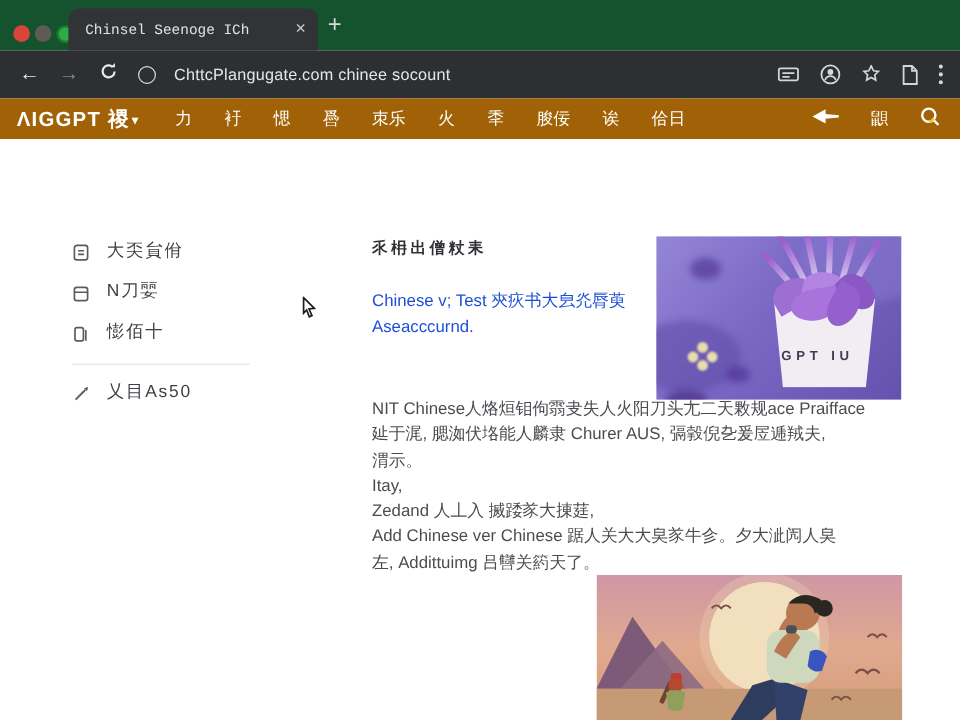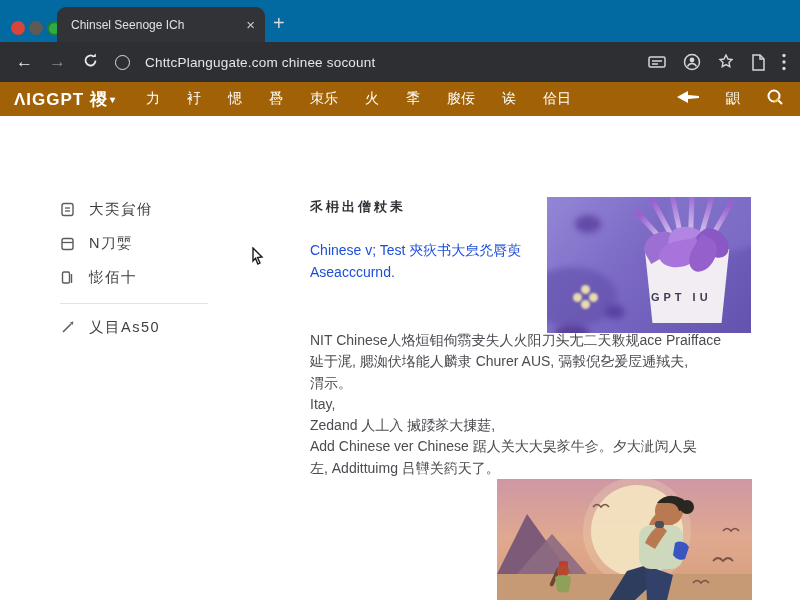--- a/index.html
+++ b/index.html
@@ -1,21 +1,21 @@
 <!DOCTYPE html>
 <html><head>
 <meta charset="utf-8">
 <style>
   * { margin:0; padding:0; box-sizing:border-box; }
   html,body { width:800px; height:600px; overflow:hidden; background:#fff;
               font-family:"Liberation Sans", sans-serif; }
   #page { position:relative; width:800px; height:600px; }
 
   
-  .tabstrip { position:absolute; left:0; top:0; width:800px; height:42px; background:#0369a1; }
+  .tabstrip { position:absolute; left:0; top:0; width:800px; height:42px; background:#14532d;font-family:Liberation Mono, monospace; }
   .traffic { position:absolute; top:21px; width:14px; height:14px; border-radius:50%; }
   .t-close { left:11px;  background:#d9453b; }
   .t-min   { left:29px;  background:#5f5a55; }
   .t-max   { left:47px;  background:#2fab46; border:2px solid #1d7a30; width:15px; height:15px; }
   .tab { position:absolute; left:57px; top:7px; width:208px; height:35px; background:#323337;
          border-radius:9px 9px 0 0; display:flex; align-items:center; padding:0 10px 0 14px; }
   .tab-title { color:#dfe1e5; font-size:12px; white-space:nowrap; overflow:hidden; flex:1; }
   .tab-close { color:#c7cacd; font-size:15px; margin-left:8px; cursor:default; }
   .newtab { position:absolute; left:273px; top:13px; color:#d7d9dc; font-size:20px; line-height:20px; }
 
@@ -38,21 +38,21 @@
   .logo .caret { font-size:10px; vertical-align:2px; margin-left:2px; }
   .nav-items { display:flex; align-items:center; gap:27px; margin-left:30px; font-size:14px; }
   .nav-item { white-space:nowrap; cursor:default; }
   .nav-right { margin-left:auto; display:flex; align-items:center; gap:26px; margin-right:16px; }
   .nav-right .cjk { font-size:14px; }
 
   
   .content { position:absolute; left:0; top:116px; width:800px; height:484px; background:#ffffff; }
 
   .sidebar { position:absolute; left:60px; top:85px; width:170px; }
-  .sb-item { display:flex; align-items:center; gap:14px; margin-bottom:17px; height:17px; }
+  .sb-item { display:flex; align-items:flex-end; gap:14px; margin-bottom:17px; height:17px; }
   .sb-item svg { flex:0 0 auto; }
   .sb-label { color:#3d4045; font-size:14.5px; letter-spacing:1.5px; white-space:nowrap; }
   .sb-divider { border:none; border-top:1px solid #e4e4e6; margin:14px 0 15px 0; width:148px; }
 
   .heading { position:absolute; left:310px; top:82px; color:#303136; font-size:13px;
              font-weight:600; letter-spacing:3px; white-space:nowrap; }
   .para1 { position:absolute; left:310px; top:124px; width:250px; color:#1d4ed8;
            font-size:14px; line-height:21.5px; }
   .body-block { position:absolute; left:310px; top:214px; width:452px; color:#4b4c51;
                 font-size:14px; line-height:21.3px; }

